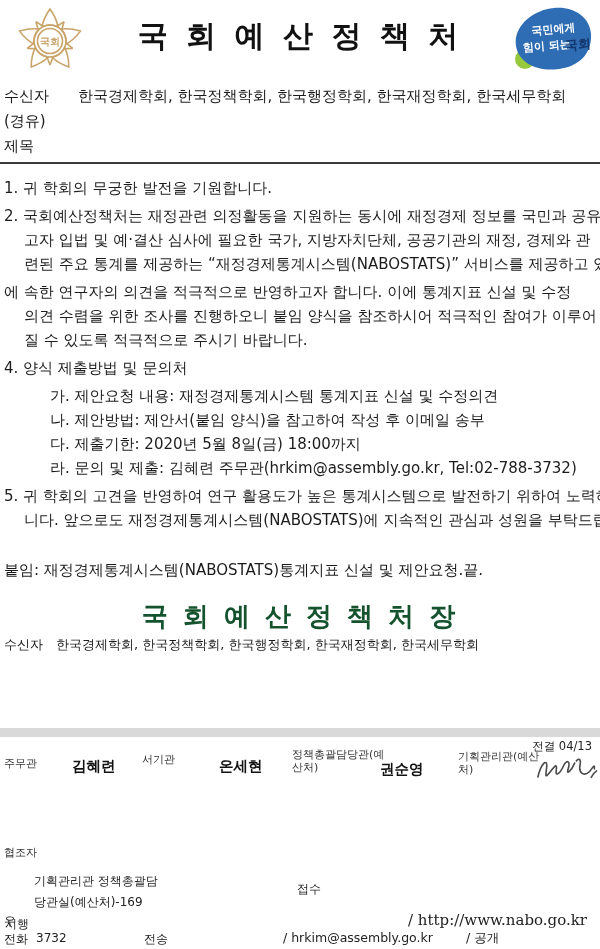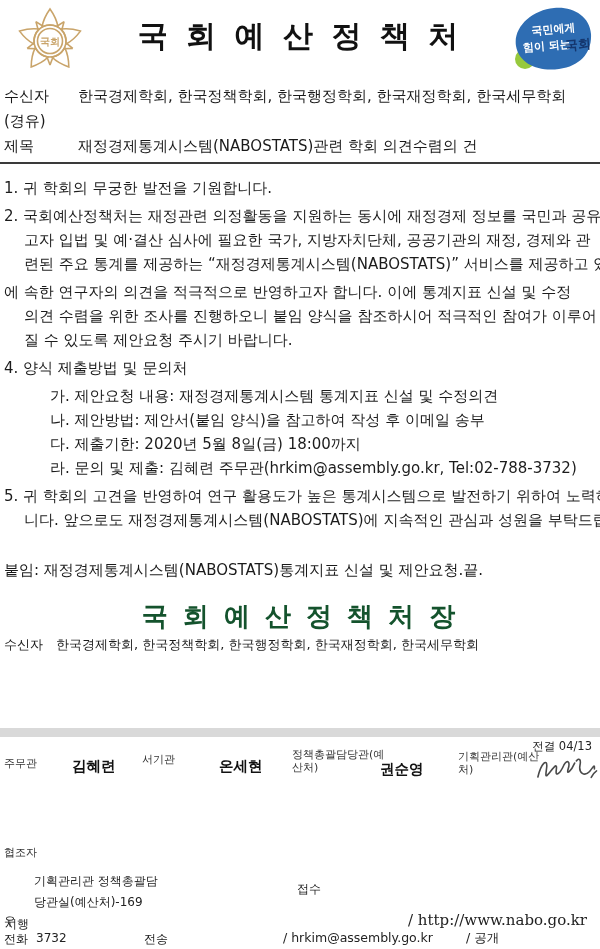--- a/index.html
+++ b/index.html
@@ -116,37 +116,36 @@
     </svg>
   </div>
 
   <div class="addr-row">
     <span class="addr-label">수신자</span>
     <span>한국경제학회, 한국정책학회, 한국행정학회, 한국재정학회, 한국세무학회</span>
   </div>
   <div class="addr-via">(경유)</div>
   <div class="addr-row">
     <span class="addr-label">제목</span>
-    <span>재정경제통계시스템(NABOSTATS)관련 학회 의견수렴의 건</span>
   </div>
   <div class="divider"></div>
 
   <div class="doc-body">
     <div class="para">
         <div class="line">1. 귀 학회의 무궁한 발전을 기원합니다.</div>
       </div>
     <div class="para">
         <div class="line">2. 국회예산정책처는 재정관련 의정활동을 지원하는 동시에 재정경제 정보를 국민과 공유하</div>
         <div class="line">고자 입법 및 예·결산 심사에 필요한 국가, 지방자치단체, 공공기관의 재정, 경제와 관</div>
         <div class="line">련된 주요 통계를 제공하는 “재정경제통계시스템(NABOSTATS)” 서비스를 제공하고 있습니다.</div>
       </div>
     <div class="para">
         <div class="line">에 속한 연구자의 의견을 적극적으로 반영하고자 합니다. 이에 통계지표 신설 및 수정</div>
         <div class="line">의견 수렴을 위한 조사를 진행하오니 붙임 양식을 참조하시어 적극적인 참여가 이루어</div>
-        <div class="line">질 수 있도록 제안요청 주시기 바랍니다.</div>
+        <div class="line">질 수 있도록 적극적으로 주시기 바랍니다.</div>
       </div>
     <div class="para">
         <div class="line">4. 양식 제출방법 및 문의처</div>
       </div>
     <div class="para sub">
         <div class="line">가. 제안요청 내용: 재정경제통계시스템 통계지표 신설 및 수정의견</div>
         <div class="line">나. 제안방법: 제안서(붙임 양식)을 참고하여 작성 후 이메일 송부</div>
         <div class="line">다. 제출기한: 2020년 5월 8일(금) 18:00까지</div>
         <div class="line">라. 문의 및 제출: 김혜련 주무관(hrkim@assembly.go.kr, Tel:02-788-3732)</div>
       </div>

